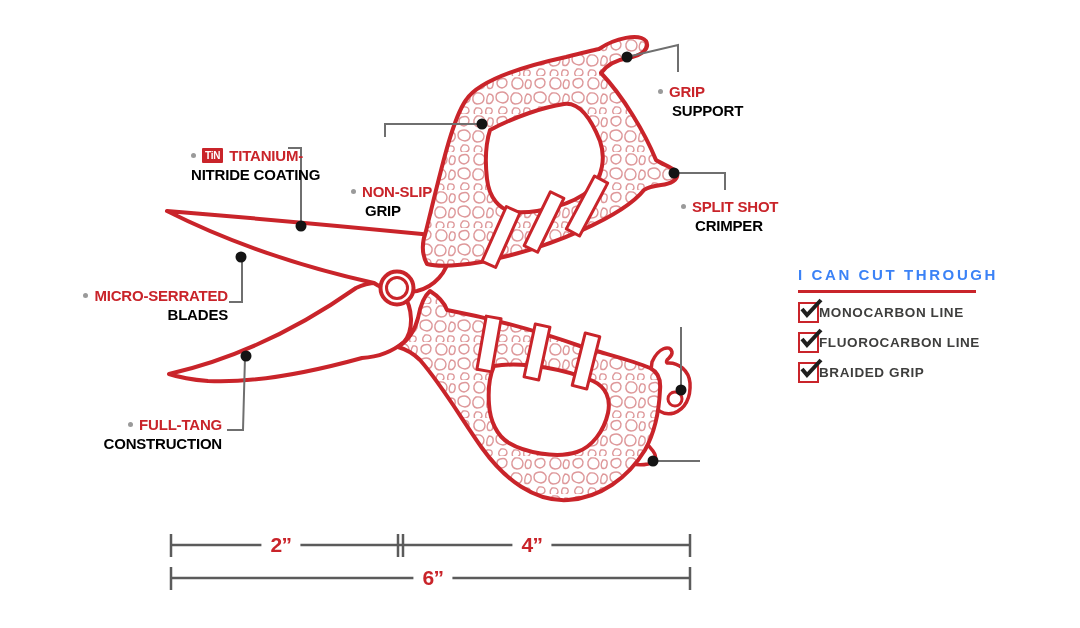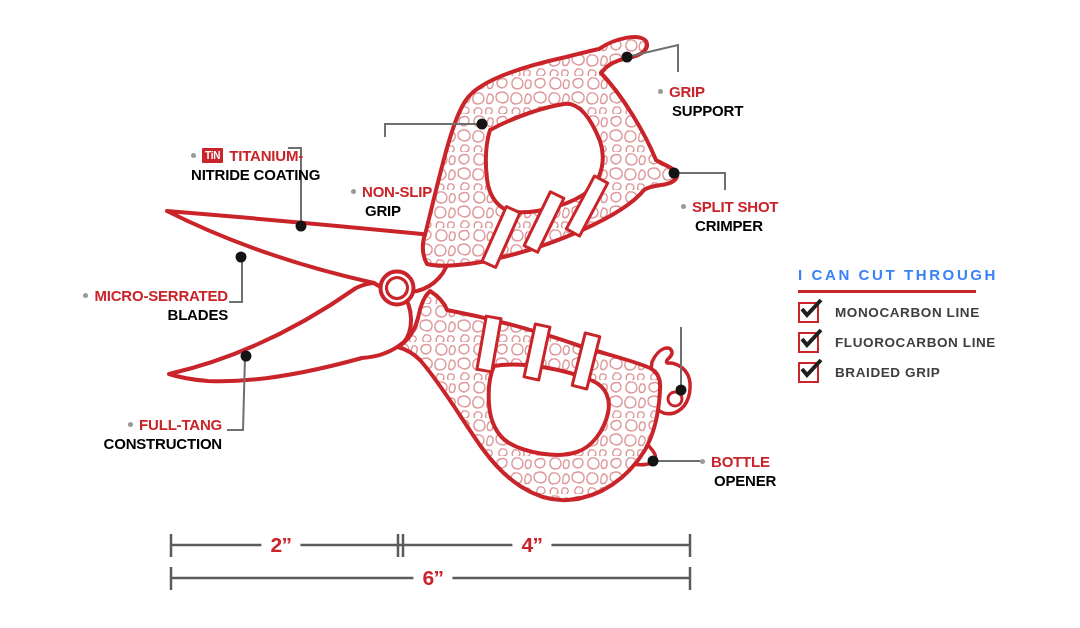--- a/index.html
+++ b/index.html
@@ -17,21 +17,21 @@
   .flabel.right{text-align:right;}
   .flabel.right .row1{justify-content:flex-end;}
   .bullet{width:5px;height:5px;border-radius:50%;background:#9a9a9a;flex:0 0 auto;}
   .badge{display:inline-block;background:#c9242a;color:#fff;font-size:10px;font-weight:bold;
          padding:2px 3px;line-height:11px;border-radius:1px;}
 
   
   .panel{position:absolute;left:798px;top:266px;width:200px;}
   .panel .title{font-size:15px;font-weight:bold;color:#3b82f6;letter-spacing:2.6px;white-space:nowrap;}
   .panel .rule{width:178px;height:3px;background:#c9242a;margin-top:7px;}
-  .citem{display:flex;align-items:center;gap:16px;margin-top:9px;height:21px;}
+  .citem{display:flex;align-items:center;gap:0;margin-top:9px;height:21px;}
   .citem:first-of-type{margin-top:12px;}
   .cb{position:relative;width:17px;height:17px;border:2.5px solid #c9242a;flex:0 0 auto;}
   .cb svg{position:absolute;left:-2px;top:-7px;}
   .citem .ctext{font-size:13.5px;font-weight:bold;color:#3e3e3d;letter-spacing:0.6px;white-space:nowrap;}
 
   
   .dim{position:absolute;transform:translate(-50%,-50%);background:#fff;padding:0 9px;
        color:#c9242a;font-size:21px;font-weight:bold;letter-spacing:-0.5px;}
 </style>
 </head>
@@ -179,27 +179,20 @@
 
   <div class="flabel right" style="right:852px;top:286px;">
     <div class="row1">
       <span class="bullet"></span>
       <span class="feature">MICRO-SERRATED</span>
     </div>
     <div class="rest">BLADES</div>
   </div>
 
 
-  <div class="flabel" style="left:700px;top:452px;">
-    <div class="row1">
-      <span class="bullet"></span>
-      <span class="feature">BOTTLE</span>
-    </div>
-    <div class="rest l2">OPENER</div>
-  </div>
 
   <div class="panel">
     <div class="title">I CAN CUT THROUGH</div>
     <div class="rule"></div>
 
     <div class="citem">
       <span class="cb">
         <svg width="27" height="24" viewBox="0 0 27 24">
           <polyline points="4,12 9,18 23,3" fill="none" stroke="#1f1f1e" stroke-width="4"></polyline>
         </svg>

